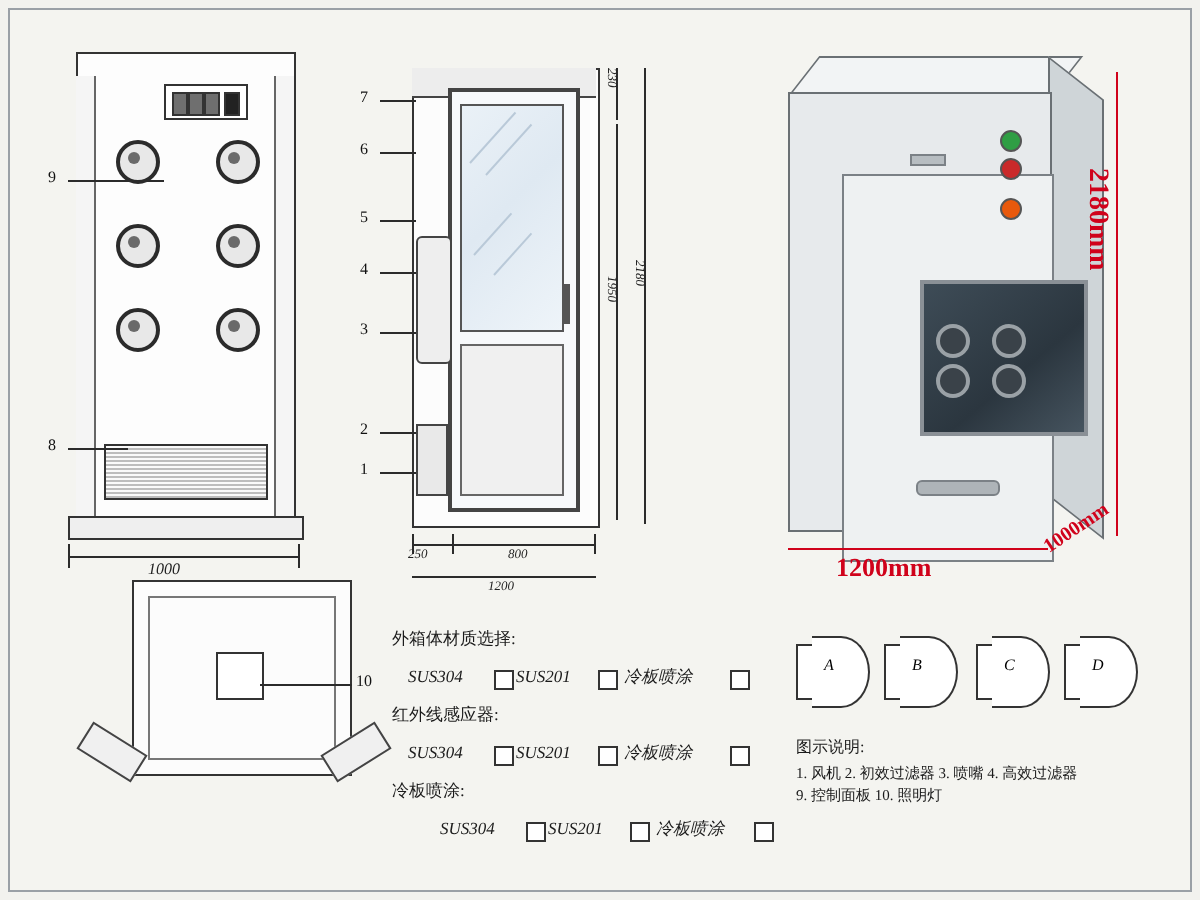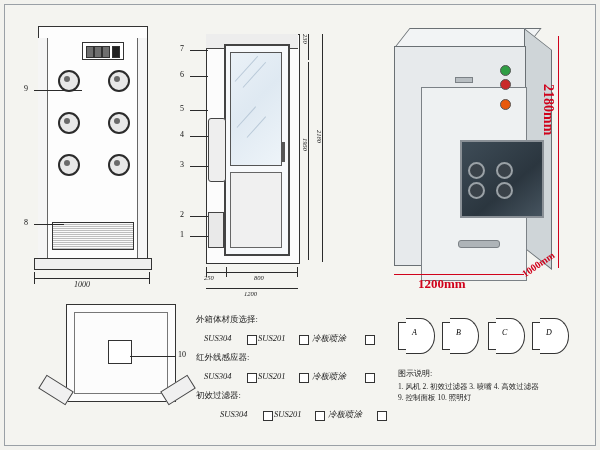--- a/index.html
+++ b/index.html
@@ -63,21 +63,21 @@
   #d3-side{position:absolute;left:144px;top:6px;width:26px;height:218px;background:#cfd5d8;border:1px solid #6a7074;
      transform:skewY(38deg);transform-origin:top left;}
   #d3-door{position:absolute;left:26px;top:40px;width:104px;height:192px;background:#eef1f2;border:1px solid #7b8186;}
   #d3-glass{position:absolute;left:38px;top:52px;width:80px;height:74px;background:linear-gradient(140deg,#3e4c57,#2b363f 60%,#46545f);border:2px solid #8a9096;}
   .d3-noz{position:absolute;width:13px;height:13px;border-radius:50%;background:#3a4249;border:2px solid #9aa1a6;}
   #d3-handle{position:absolute;left:36px;top:152px;width:40px;height:6px;background:#aeb4b8;border:1px solid #7b8186;border-radius:3px;}
   .d3-light{position:absolute;width:9px;height:9px;border-radius:50%;border:1px solid #555;}
   #d3-knob{position:absolute;left:60px;top:30px;width:16px;height:4px;background:#b7bdc1;border:1px solid #7b8186;}
 
   
-  #planview{left:52px;top:298px;width:140px;height:130px;}
+  #planview{left:52px;top:284px;width:140px;height:130px;}
   #pv-body{position:absolute;left:14px;top:6px;width:108px;height:96px;border:1px solid #333;background:#fcfcfc;}
   #pv-inner{position:absolute;left:22px;top:14px;width:92px;height:80px;border:1px solid #777;}
   #pv-sq{position:absolute;left:56px;top:42px;width:22px;height:22px;border:1px solid #333;background:#fff;}
   .pv-wing{position:absolute;width:30px;height:14px;border:1px solid #444;background:#f0f0f0;}
 
   
   .cn{font-family:"Liberation Serif",serif;color:#1b1b1b;}
   #specs{left:196px;top:312px;width:190px;font-family:Liberation Serif, serif;}
   .specrow{position:relative;height:19px;font-size:8.5px;}
   .spec-label{position:absolute;left:0;top:2px;}
@@ -247,21 +247,21 @@
     <div class="specrow">
       <span class="opt" style="left:8px;">SUS304</span>
       <span class="chk" style="position:absolute;left:48px;top:4px;"></span>
       <span class="opt" style="left:62px;">SUS201</span>
       <span class="chk" style="position:absolute;left:100px;top:4px;"></span>
       <span class="opt" style="left:116px;">冷板喷涂</span>
       <span class="chk" style="position:absolute;left:166px;top:4px;"></span>
     </div>
 
     <div class="specrow">
-      <span class="spec-label">初效过滤器:</span>
+      <span class="spec-label">冷板喷涂:</span>
     </div>
     <div class="specrow">
       <span class="opt" style="left:24px;">SUS304</span>
       <span class="chk" style="position:absolute;left:64px;top:4px;"></span>
       <span class="opt" style="left:78px;">SUS201</span>
       <span class="chk" style="position:absolute;left:116px;top:4px;"></span>
       <span class="opt" style="left:132px;">冷板喷涂</span>
       <span class="chk" style="position:absolute;left:178px;top:4px;"></span>
     </div>
   </div>

